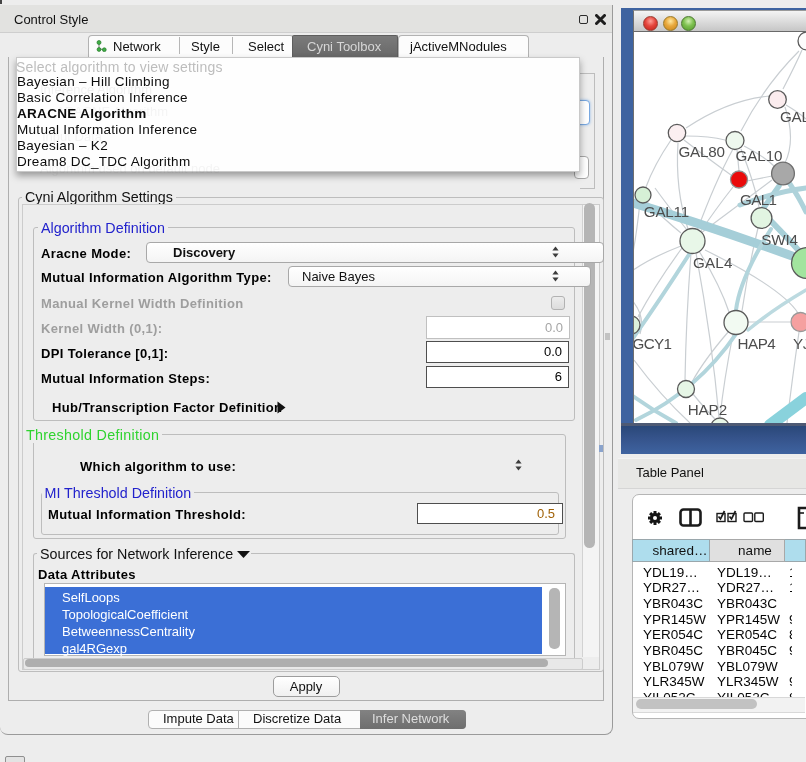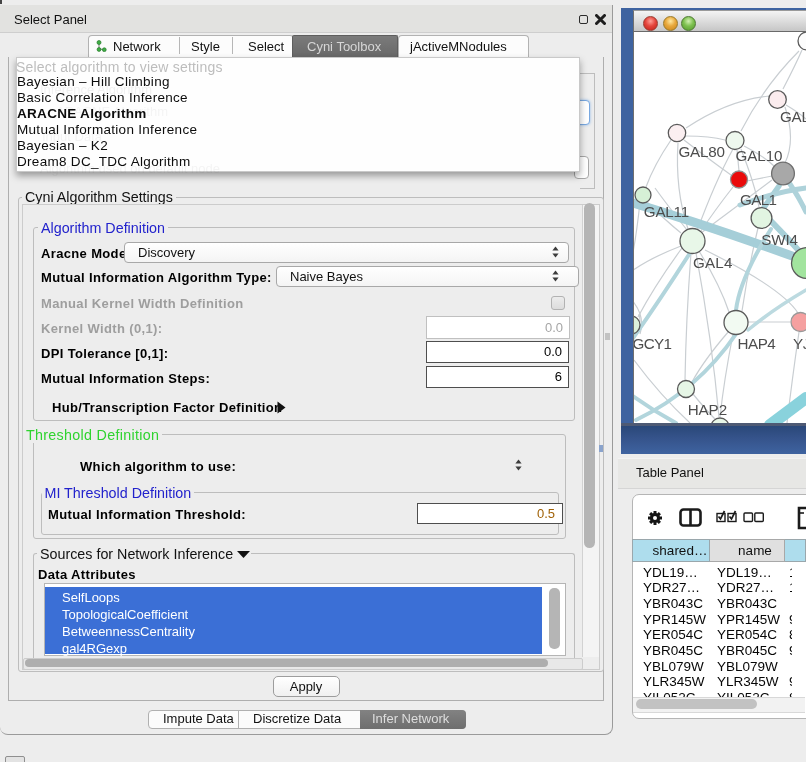--- a/index.html
+++ b/index.html
@@ -17,21 +17,21 @@
 .tab{background:#fcfcfc;border:1px solid #b2b2b2;border-bottom:none;border-radius:4px 4px 0 0;
   font-size:13px;color:#141414;text-align:center;}
 </style>
 </head>
 <body>
 <div id="root">
 <div class="a" style="left:0;top:0;width:1.5px;height:4px;background:#444;"></div>
 
 <div class="a" style="left:0;top:5px;width:612px;height:729px;background:#ededed;border-right:1px solid #9a9a9a;border-bottom:1px solid #9a9a9a;border-radius:0 0 8px 8px;"></div>
 <div class="a" style="left:0;top:5px;width:612px;height:27px;background:#e2e2e0;border-bottom:1px solid #cecece;"></div>
-<div class="a t13" style="left:14px;top:12px;">Select Panel</div>
+<div class="a t13" style="left:14px;top:12px;">Control Style</div>
 <div class="a" style="left:579px;top:14.5px;width:7px;height:7px;border:1.6px solid #2b2b2b;border-radius:2px;"></div>
 <svg class="a" style="left:595px;top:14px;" width="11" height="11" viewBox="0 0 11 11">
       <path d="M1.5,1.5 L9.5,9.5 M9.5,1.5 L1.5,9.5" stroke="#1d1d1d" stroke-width="3" stroke-linecap="round"></path>
     </svg>
 
 <div class="a tab" style="left:88px;top:34.5px;width:203.5px;height:22px;"></div>
 <div class="a" style="left:178.5px;top:37px;width:1px;height:17px;background:#b6b6b6;"></div>
 <div class="a" style="left:231.5px;top:37px;width:1px;height:17px;background:#b6b6b6;"></div>
 <div class="a" style="left:291.5px;top:34.5px;width:106.5px;height:22px;background:linear-gradient(#7b7b7b,#686868);border:1px solid #5e5e5e;border-bottom:none;border-radius:2px 2px 0 0;box-sizing:border-box;"></div>
 <div class="a tab" style="left:398px;top:34.5px;width:129px;height:22px;"></div>
@@ -58,27 +58,27 @@
 <div class="a gtitle" style="left:22px;top:189px;font-size:14.3px;color:#111;">Cyni Algorithm Settings</div>
 <div class="a" style="left:22px;top:204px;width:576px;height:464px;border:1px solid #cccccc;background:#ededed;"></div>
 <div class="a" style="left:581.5px;top:205px;width:16px;height:452px;background:#f4f4f4;border-left:1px solid #d2d2d2;"></div>
 <div class="a" style="left:584px;top:203px;width:11px;height:345px;background:#b5b5b5;border-radius:6px;"></div>
 <div class="a" style="left:23px;top:657.5px;width:558px;height:10.5px;background:#e8e8e8;border:1px solid #cccccc;border-radius:2px;"></div>
 <div class="a" style="left:25px;top:658.5px;width:523px;height:8.5px;background:#aeaeae;border-radius:5px;"></div>
 
 <div class="a" style="left:33px;top:227px;width:540px;height:192px;border:1px solid #bdbdbd;border-radius:3px;"></div>
 <div class="a gtitle" style="left:38px;top:219.5px;font-size:14.3px;color:#2222cc;">Algorithm Definition</div>
 <div class="a lbl" style="left:41px;top:246px;">Aracne Mode:</div>
-<div class="a combo" style="left:124px;top:242px;width:430px;height:19px;line-height:19px;padding-left:13px;">Discovery</div>
+<div class="a combo" style="left:146px;top:242px;width:430px;height:19px;line-height:19px;padding-left:26px;font-weight:bold;">Discovery</div>
 <svg class="a" style="left:551px;top:246px;" width="9" height="12" viewBox="0 0 9 12">
       <path d="M4.5,0.5 L7.6,4.4 L1.4,4.4 Z" fill="#3c3c3c"></path>
       <path d="M4.5,11.5 L1.4,7.6 L7.6,7.6 Z" fill="#3c3c3c"></path>
     </svg>
 <div class="a lbl" style="left:41px;top:270px;">Mutual Information Algorithm Type:</div>
-<div class="a combo" style="left:276px;top:266px;width:288px;height:19px;line-height:19px;padding-left:13px;">Naive Bayes</div>
+<div class="a combo" style="left:288px;top:266px;width:288px;height:19px;line-height:19px;padding-left:13px;">Naive Bayes</div>
 <svg class="a" style="left:551px;top:270px;" width="9" height="12" viewBox="0 0 9 12">
       <path d="M4.5,0.5 L7.6,4.4 L1.4,4.4 Z" fill="#3c3c3c"></path>
       <path d="M4.5,11.5 L1.4,7.6 L7.6,7.6 Z" fill="#3c3c3c"></path>
     </svg>
 <div class="a lbl dis" style="left:41px;top:296px;">Manual Kernel Width Definition</div>
 <div class="a" style="left:551px;top:295.5px;width:12px;height:12px;background:linear-gradient(#ececec,#dcdcdc);border:1px solid #b2b2b2;border-radius:3px;"></div>
 <div class="a lbl dis" style="left:41px;top:320.5px;">Kernel Width (0,1):</div>
 <div class="a field" style="left:426px;top:315.5px;width:136px;height:21px;line-height:21px;border:1px solid #c0c0c0;color:#a6a6a6;padding-right:6px;">0.0</div>
 <div class="a lbl" style="left:41px;top:345.5px;">DPI Tolerance [0,1]:</div>
 <div class="a field" style="left:426px;top:340.5px;width:135px;height:20px;line-height:20px;border:1.5px solid #4e4e4e;color:#000;padding-right:6px;">0.0</div>

